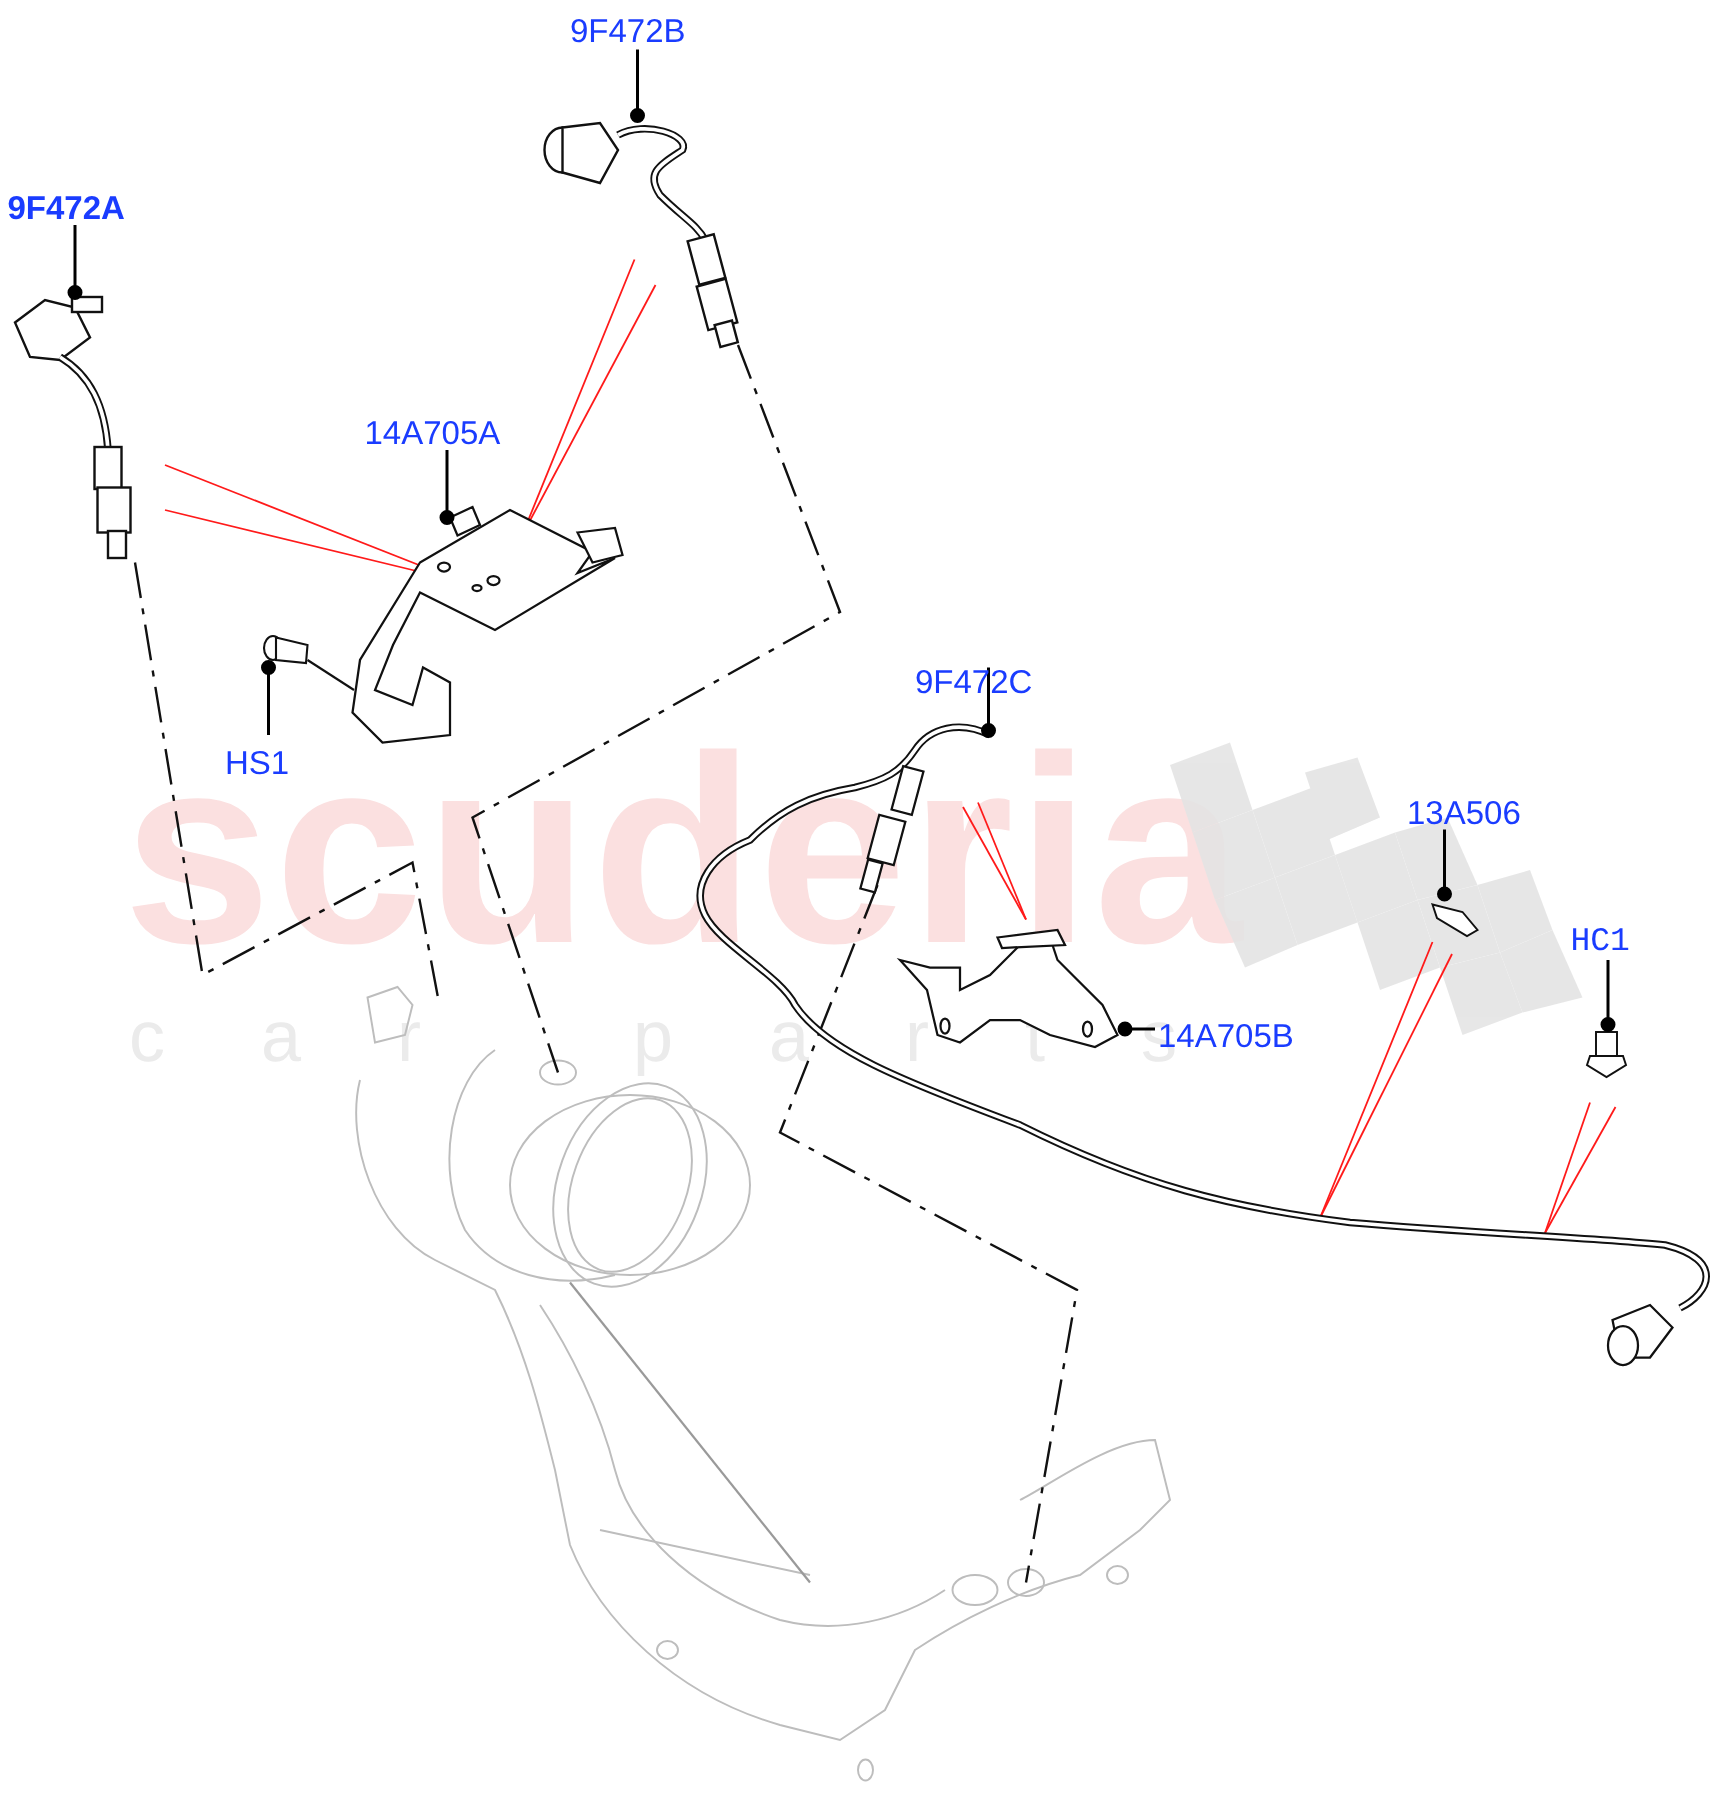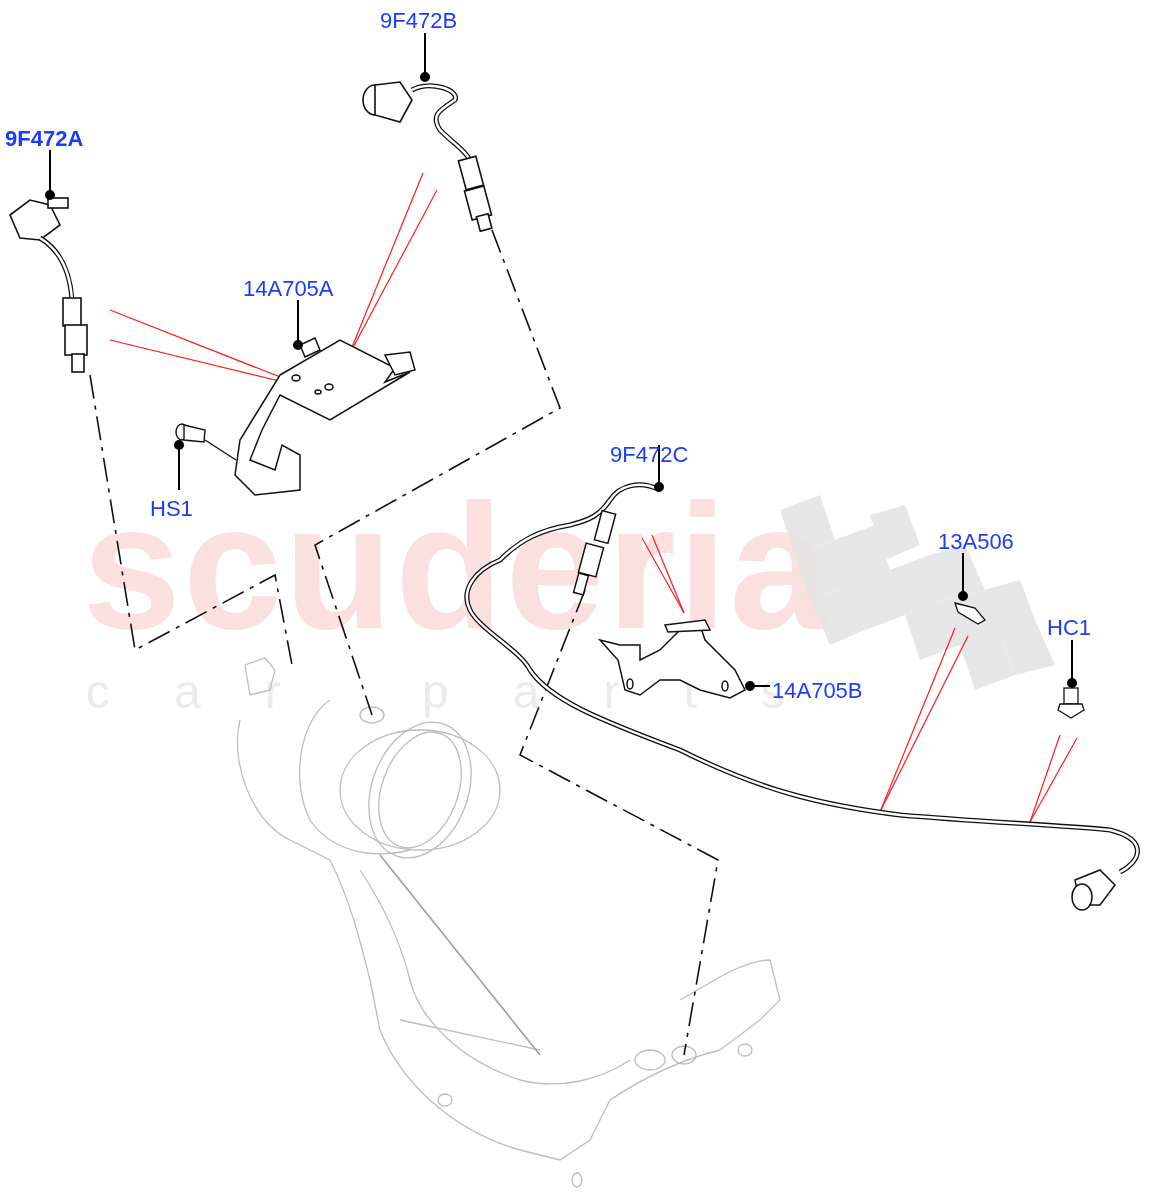--- a/index.html
+++ b/index.html
@@ -156,15 +156,15 @@
         <circle cx="750" cy="686" r="4"></circle>
     </g>
   </svg>
 
   <div class="label" style="left:380px;top:10px;">9F472B</div>
   <div class="label" style="left:5px;top:128px;font-weight:bold;">9F472A</div>
   <div class="label" style="left:243px;top:278px;">14A705A</div>
   <div class="label" style="left:150px;top:498px;">HS1</div>
   <div class="label" style="left:610px;top:444px;">9F472C</div>
   <div class="label" style="left:914px;top:531px;margin-left:24px;">13A506</div>
-  <div class="label" style="left:1047px;top:617px;">HC1</div>
+  <div class="label" style="left:1047px;top:617px;font-family:Liberation Mono, monospace;">HC1</div>
   <div class="label" style="left:772px;top:680px;">14A705B</div>
 </div>
 
 </body></html>

